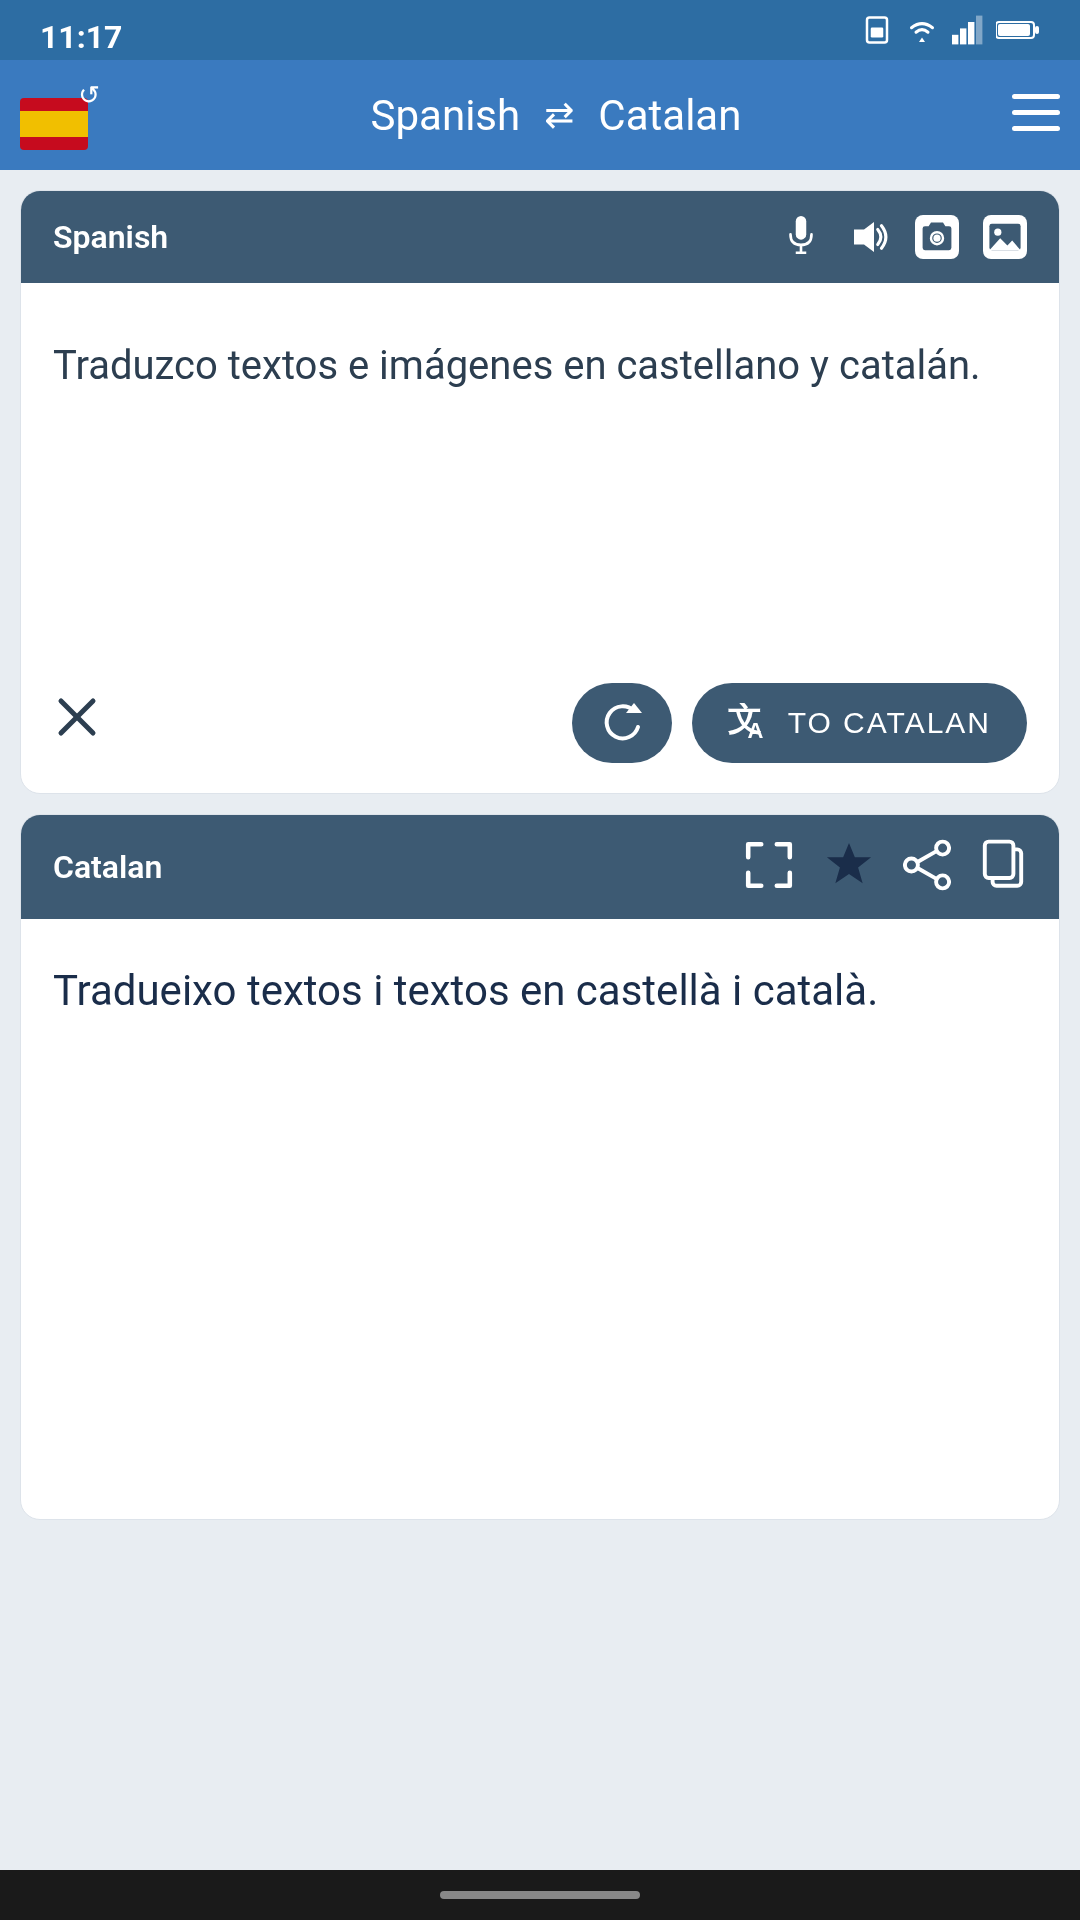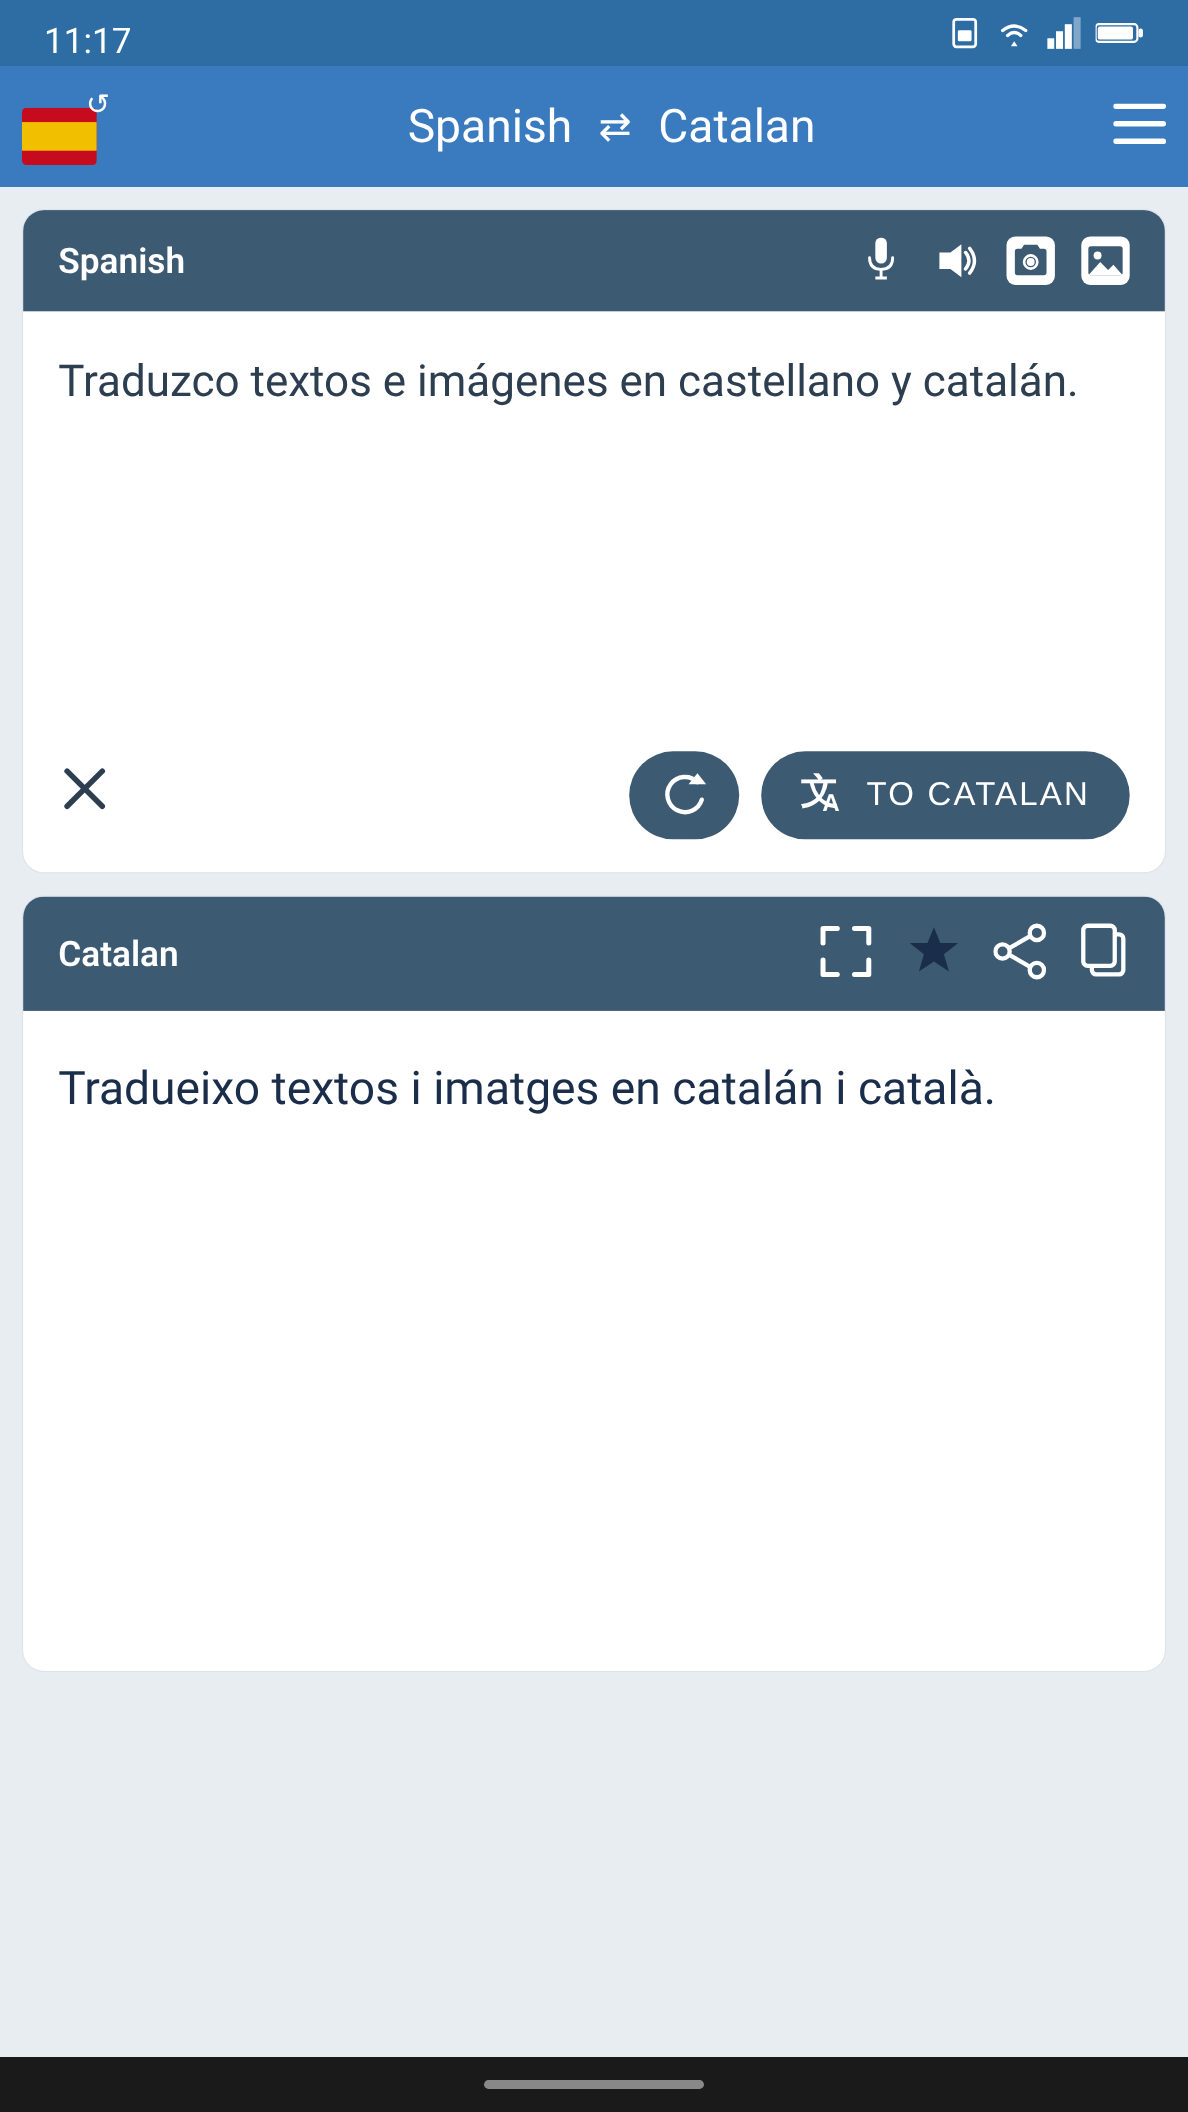--- a/index.html
+++ b/index.html
@@ -18,21 +18,21 @@
       background: #2d6da3;
       height: 60px;
       display: flex;
       align-items: center;
       justify-content: space-between;
       padding: 0 40px;
       color: white;
     }
     .status-time {
       font-size: 32px;
-      font-weight: 400;
+      font-weight: 700;
       margin-top: 14px;
     }
     .status-icons {
       display: flex;
       align-items: center;
       gap: 12px;
     }
 
     
     .app-bar {
@@ -132,21 +132,21 @@
       font-size: 36px;
     }
     .header-icon-image {
       background: white;
       color: #3d5a73;
       border-radius: 8px;
       font-size: 36px;
     }
 
     .card-text-area {
-      padding: 36px 32px;
+      padding: 55px 32px;
       min-height: 380px;
     }
     .card-text {
       font-size: 40px;
       color: #2c3e50;
       line-height: 1.4;
     }
 
     .card-actions {
       padding: 20px 32px 30px;
@@ -395,21 +395,21 @@
         <div>
           <svg width="48" height="52" viewBox="0 0 36 40" fill="none">
             <rect x="10" y="8" width="22" height="28" rx="3" stroke="white" stroke-width="3"></rect>
             <rect x="4" y="2" width="22" height="28" rx="3" fill="#3d5a73" stroke="white" stroke-width="3"></rect>
           </svg>
         </div>
       </div>
     </div>
 
     <div class="output-text-area">
-      <p class="output-text">Tradueixo textos i imatges en catalán i català.</p>
+      <p class="output-text">Tradueixo textos i textos en castellà i català.</p>
     </div>
   </div>
 
 </div>
 
 <div class="bottom-nav">
   <div class="bottom-nav-pill"></div>
 </div>
 
 </body></html>

